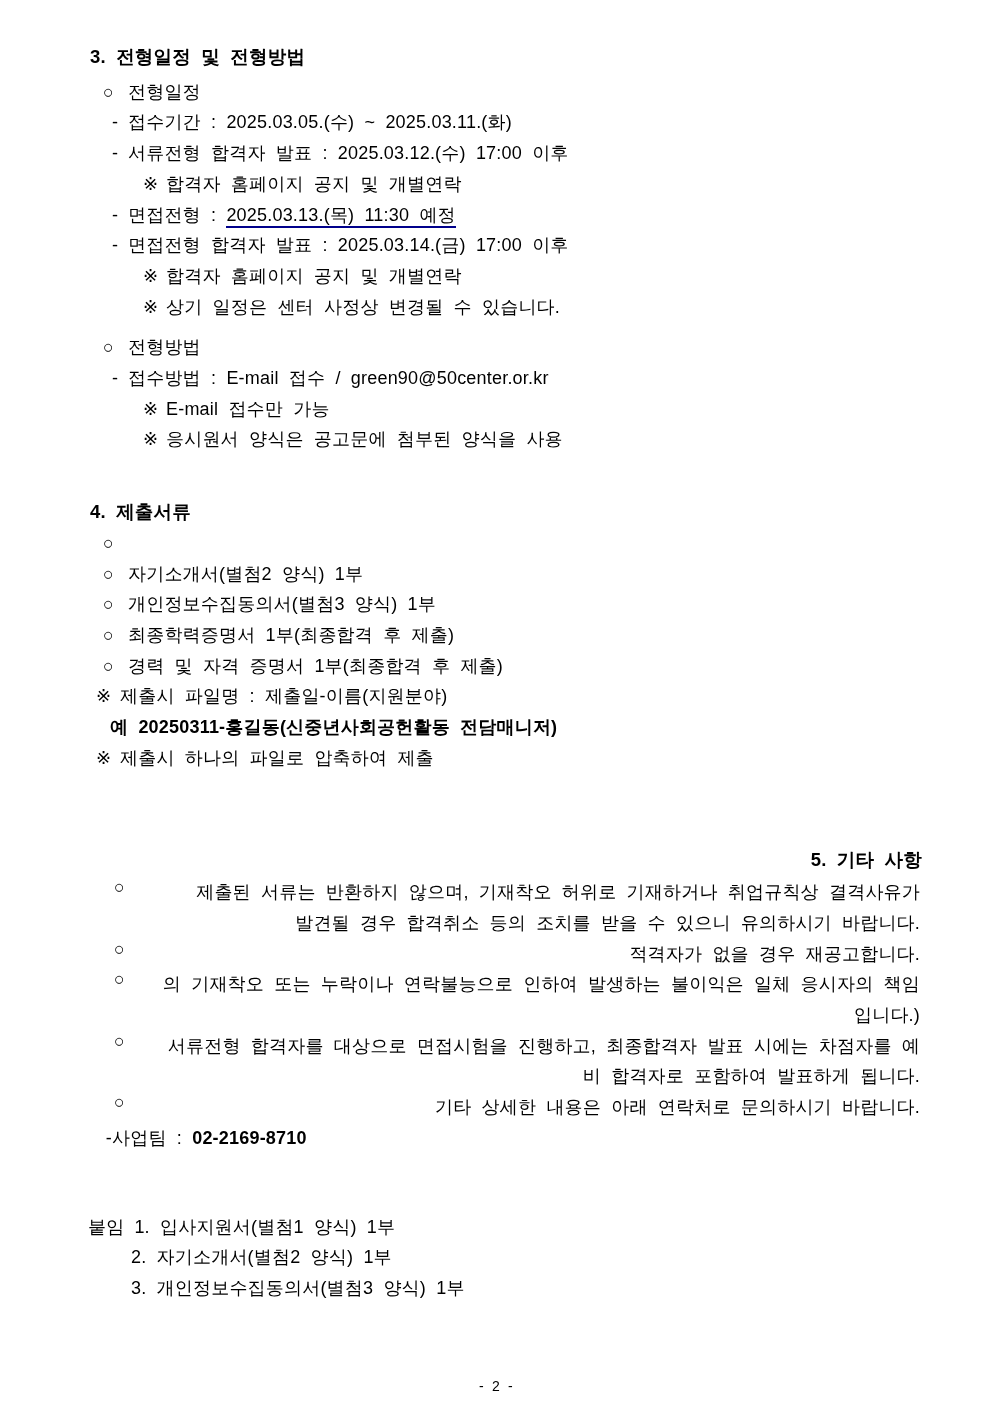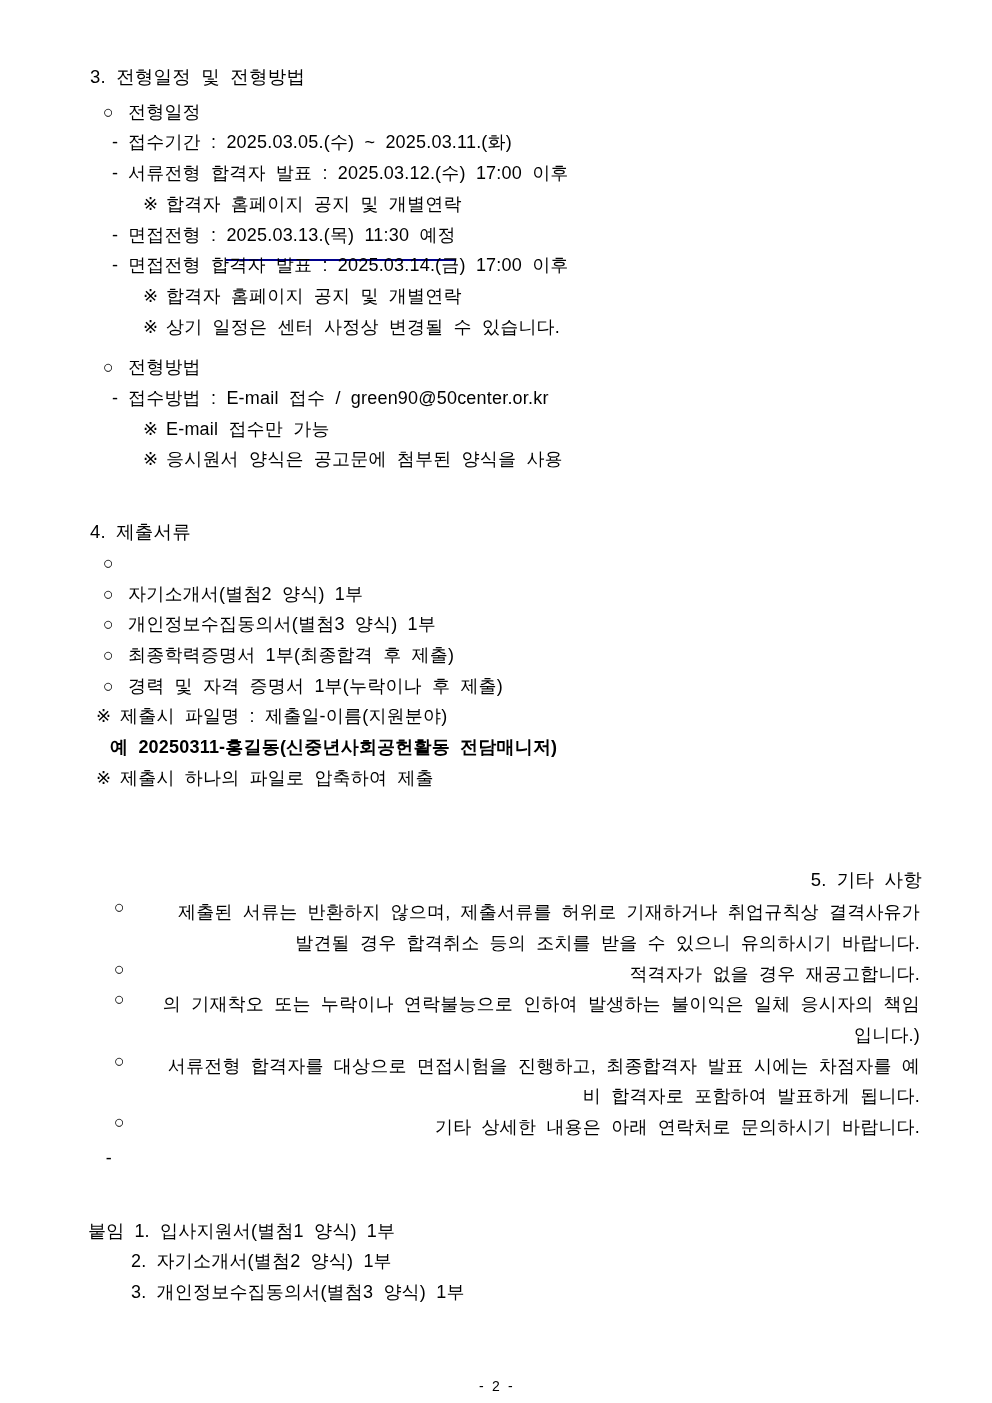--- a/index.html
+++ b/index.html
@@ -15,24 +15,23 @@
   .page {
     position: relative;
     width: 992px;
     height: 1403px;
     padding: 42px 70px 0 90px;
     overflow: hidden;
     background: #ffffff;
   }
   .hdr {
     font-size: 18.5px;
-    font-weight: normal;
+    font-weight: bold;
     line-height: 30.7px;
     white-space: nowrap;
-    margin-top: 20px;
   }
   .ln {
     display: flex;
     line-height: 30.7px;
     white-space: nowrap;
   }
   .mk { flex: 0 0 auto; }
   .mk.c { width: 25px; }
   .mk.d { width: 25px; padding-left: 9px; }
   .mk.n3 { width: 23px; }
@@ -47,24 +46,24 @@
   .sec3 .hdr { margin-bottom: 4px; }
   .mt10 { margin-top: 10px; }
   .sec4 { margin-top: 42px; }
   .sec5 { margin-top: 72px; text-align: right; }
   .sec5 .hdr { margin-bottom: 1px; }
   .par { display: flex; margin-left: 13px; }
   .ptx { width: 795px; }
   .pl { line-height: 30.7px; }
   .ul-navy {
     border-bottom: 2px solid #00008b;
-    padding-bottom: 14px;
+    padding-bottom: 1px;
   }
   .bold { font-weight: bold; }
-  .attach { margin-top: 42px; margin-left: -2px; }
+  .attach { margin-top: 58px; margin-left: -2px; }
   .attach .row1 { display: flex; line-height: 30.7px; white-space: nowrap; }
   .attach .lbl { margin-right: 10px; flex: 0 0 auto; }
   .attach .sub { margin-left: 43px; line-height: 30.7px; white-space: nowrap; }
   .footer {
     position: absolute;
     left: 0;
     right: 0;
     bottom: 6px;
     text-align: center;
     font-size: 14px;
@@ -143,42 +142,42 @@
     <div class="ln ind-item">
       <span class="mk c">○</span>
       <span class="tx">개인정보수집동의서(별첨3 양식) 1부</span>
     </div>
     <div class="ln ind-item">
       <span class="mk c">○</span>
       <span class="tx">최종학력증명서 1부(최종합격 후 제출)</span>
     </div>
     <div class="ln ind-item">
       <span class="mk c">○</span>
-      <span class="tx">경력 및 자격 증명서 1부(누락이나 후 제출)</span>
+      <span class="tx">경력 및 자격 증명서 1부(최종합격 후 제출)</span>
     </div>
     <div class="ln ind-note4">
       <span class="mk n4">※</span>
       <span class="tx">제출시 파일명 : 제출일-이름(지원분야)</span>
     </div>
     <div class="ln ind-ex">
       <span class="tx">예 20250311-홍길동(신중년사회공헌활동 전담매니저)</span>
     </div>
     <div class="ln ind-note4">
       <span class="mk n4">※</span>
       <span class="tx">제출시 하나의 파일로 압축하여 제출</span>
     </div>
   </section>
 
   <section class="sec5">
     <h3 class="hdr">5. 기타 사항</h3>
 
     <div class="par">
       <span class="mk c5">○</span>
       <div class="ptx">
-        <div class="pl">제출된 서류는 반환하지 않으며, 제출서류를 허위로 기재하거나 취업규칙상 결격사유가</div>
+        <div class="pl">제출된 서류는 반환하지 않으며, 기재착오 허위로 기재하거나 취업규칙상 결격사유가</div>
         <div class="pl">발견될 경우 합격취소 등의 조치를 받을 수 있으니 유의하시기 바랍니다.</div>
       </div>
     </div>
     <div class="par">
       <span class="mk c5">○</span>
       <div class="ptx">
         <div class="pl">적격자가 없을 경우 재공고합니다.</div>
       </div>
     </div>
     <div class="par">
@@ -196,20 +195,21 @@
       </div>
     </div>
     <div class="par">
       <span class="mk c5">○</span>
       <div class="ptx">
         <div class="pl">기타 상세한 내용은 아래 연락처로 문의하시기 바랍니다.</div>
       </div>
     </div>
     <div class="ln ind-dash5">
       <span class="mk d5">-</span>
+      <span class="tx"><span>사업팀 : </span><span class="bold">02-2169-8710</span></span>
     </div>
   </section>
 
   <section class="attach">
     <div class="row1">
       <span class="lbl">붙임</span>
       <span class="tx">1. 입사지원서(별첨1 양식) 1부</span>
     </div>
     <div class="sub">
       <span class="tx">2. 자기소개서(별첨2 양식) 1부</span>

